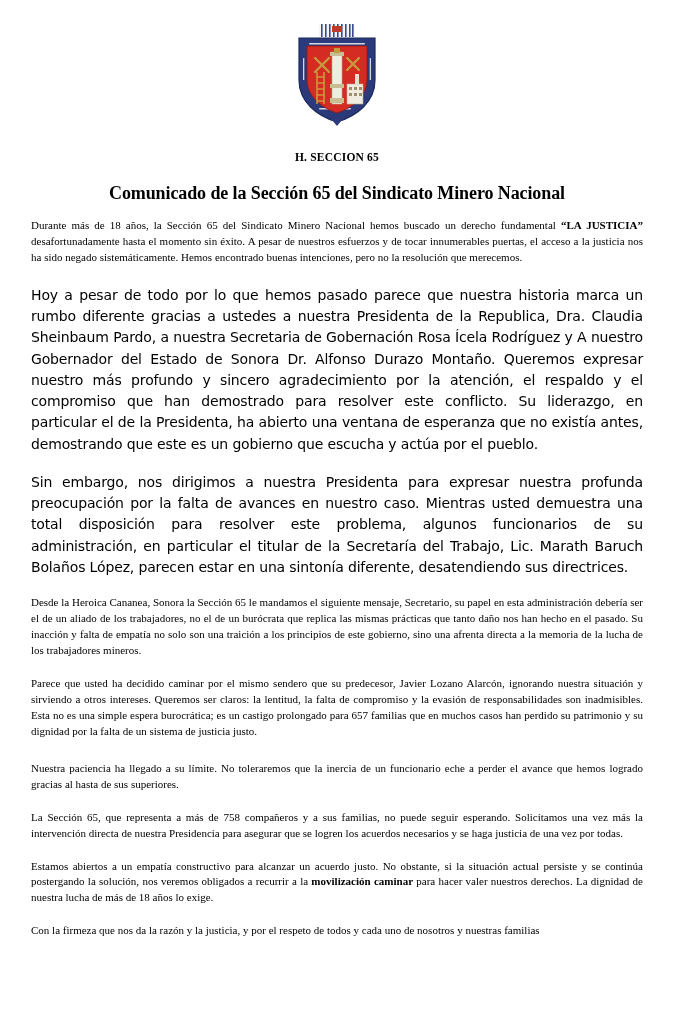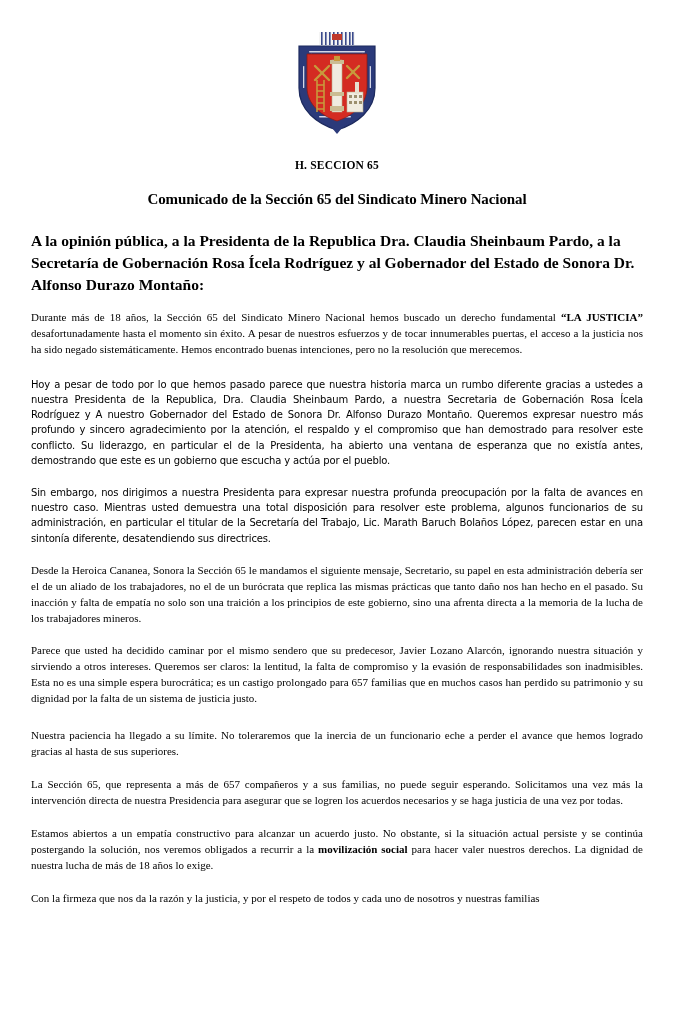--- a/index.html
+++ b/index.html
@@ -15,21 +15,21 @@
     overflow: hidden;
     font-family: "Liberation Serif", "DejaVu Serif", serif;
     color: #000000;
     -webkit-font-smoothing: antialiased;
   }
   .page {
     width: 674px;
     height: 1024px;
     position: relative;
     box-sizing: border-box;
-    padding: 8px 31px;
+    padding: 0 31px;
   }
 
   
   .emblem-wrap {
     width: 100%;
     display: flex;
     justify-content: center;
     align-items: flex-start;
     padding-top: 22px;
     height: 118px;
@@ -46,21 +46,21 @@
   .kicker {
     text-align: center;
     font-weight: bold;
     font-size: 11.5px;
     letter-spacing: 0.2px;
     margin: 33px 0 0 0;
   }
   .title {
     text-align: center;
     font-weight: bold;
-    font-size: 15px;
+    font-size: 18px;
     margin: 20px 0 0 0;
     letter-spacing: -0.1px;
   }
   .addressee {
     font-weight: bold;
     font-size: 15.5px;
     line-height: 1.42;
     margin: 22px 0 0 0;
     text-align: left;
   }
@@ -74,21 +74,21 @@
     font-size: 11.3px;
     line-height: 1.47;
   }
   p.para.serif {
     font-family: "Liberation Serif", "DejaVu Serif", serif;
     font-size: 11px;
     line-height: 1.45;
   }
   p.para.sans {
     font-family: "DejaVu Sans", "Liberation Sans", sans-serif;
-    font-size: 10px;
+    font-size: 14px;
     line-height: 1.52;
     letter-spacing: -0.15px;
   }
   p.para:last-child { margin-bottom: 0; }
   p.para b { font-weight: bold; }
 
   .gap-a { height: 6px; }
   .gap-b { height: 4px; }
 </style>
 </head>
@@ -176,21 +176,20 @@
           </g>
         </g>
 
         <path d="M38 92 L48 104 L58 92 Z" fill="#2b3a7a"></path>
       </svg>
     </div>
   </div>
 
   <div class="kicker">H. SECCION 65</div>
   <h1 class="title">Comunicado de la Sección 65 del Sindicato Minero Nacional</h1>
-  <div class="addressee">A la opinión pública, a la Presidenta de la Republica Dra. Claudia Sheinbaum Pardo, a la Secretaría de Gobernación Rosa Ícela Rodríguez y al Gobernador del Estado de Sonora Dr. Alfonso Durazo Montaño:</div>
 
   <div class="body-block">
 
     <p class="para serif"><span>Durante más de 18 años, la Sección 65 del Sindicato Minero Nacional hemos buscado un derecho fundamental </span><b>“LA JUSTICIA”</b><span> desafortunadamente hasta el momento sin éxito. A pesar de nuestros esfuerzos y de tocar innumerables puertas, el acceso a la justicia nos ha sido negado sistemáticamente. Hemos encontrado buenas intenciones, pero no la resolución que merecemos.</span></p>
 
     <div class="gap-a"></div>
 
     <p class="para sans">Hoy a pesar de todo por lo que hemos pasado parece que nuestra historia marca un rumbo diferente gracias a ustedes a nuestra Presidenta de la Republica, Dra. Claudia Sheinbaum Pardo, a nuestra Secretaria de Gobernación Rosa Ícela Rodríguez y A nuestro Gobernador del Estado de Sonora Dr. Alfonso Durazo Montaño. Queremos expresar nuestro más profundo y sincero agradecimiento por la atención, el respaldo y el compromiso que han demostrado para resolver este conflicto. Su liderazgo, en particular el de la Presidenta, ha abierto una ventana de esperanza que no existía antes, demostrando que este es un gobierno que escucha y actúa por el pueblo.</p>
 
     <div class="gap-b"></div>
@@ -207,24 +206,24 @@
 
     <div class="gap-b"></div>
 
 
     <div class="gap-b"></div>
 
     <p class="para serif"> Nuestra paciencia ha llegado a su límite. No toleraremos que la inercia de un funcionario eche a perder el avance que hemos logrado gracias al hasta de sus superiores.</p>
 
     <div class="gap-b"></div>
 
-    <p class="para serif">La Sección 65, que representa a más de 657 compañeros y a sus familias, no puede seguir esperando. Solicitamos una vez más la intervención directa de nuestra Presidencia para asegurar que se logren los acuerdos necesarios y se haga justicia de una vez por todas.</p>
-
-    <div class="gap-b"></div>
-
-    <p class="para serif"><span>Estamos abiertos a un empatía constructivo para alcanzar un acuerdo justo. No obstante, si la situación actual persiste y se continúa postergando la solución, nos veremos obligados a recurrir a la </span><b>movilización social</b><span> para hacer valer nuestros derechos. La dignidad de nuestra lucha de más de 18 años lo exige.</span></p>
+    <p class="para serif">La Sección 65, que representa a más de 758 compañeros y a sus familias, no puede seguir esperando. Solicitamos una vez más la intervención directa de nuestra Presidencia para asegurar que se logren los acuerdos necesarios y se haga justicia de una vez por todas.</p>
+
+    <div class="gap-b"></div>
+
+    <p class="para serif"><span>Estamos abiertos a un empatía constructivo para alcanzar un acuerdo justo. No obstante, si la situación actual persiste y se continúa postergando la solución, nos veremos obligados a recurrir a la </span><b>movilización caminar</b><span> para hacer valer nuestros derechos. La dignidad de nuestra lucha de más de 18 años lo exige.</span></p>
 
     <div class="gap-b"></div>
 
     <p class="para serif">Con la firmeza que nos da la razón y la justicia, y por el respeto de todos y cada uno de nosotros y nuestras familias</p>
   </div>
 
 </div>
 
 </body></html>

